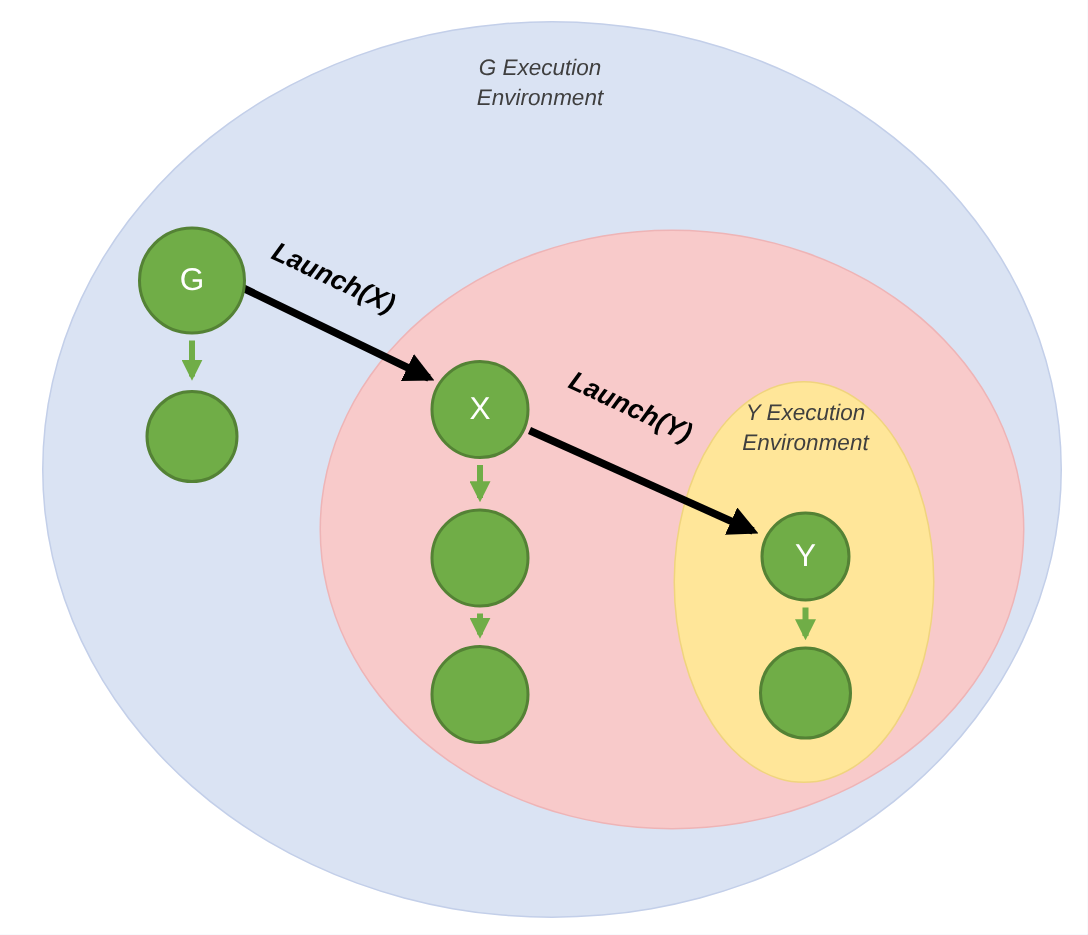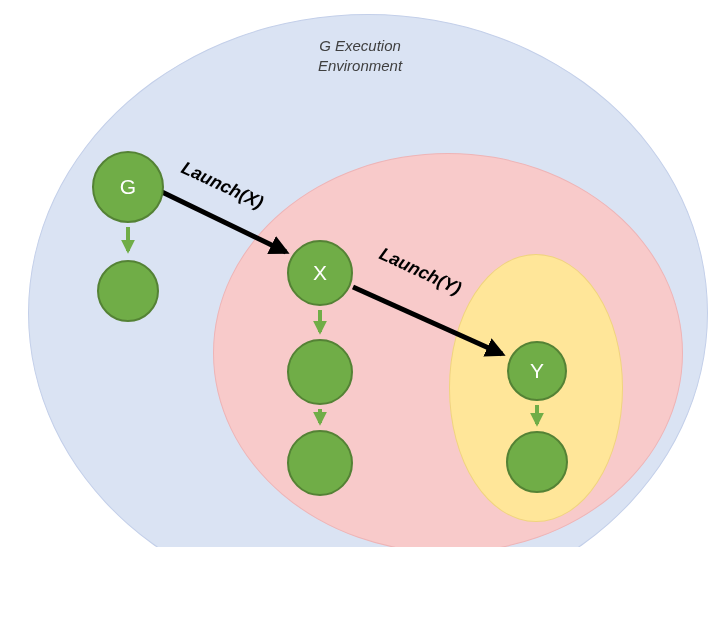--- a/index.html
+++ b/index.html
@@ -4,21 +4,21 @@
 <style>
   html, body {
     margin: 0;
     padding: 0;
     background: #ffffff;
     font-family: "Liberation Sans", sans-serif;
   }
   .canvas {
     position: relative;
     width: 725px;
-    height: 547px;
+    height: 623px;
     background: #ffffff;
     overflow: hidden;
   }
   .env {
     position: absolute;
     border-radius: 50%;
   }
   .env-g {
     left: 28px; top: 14px;
     width: 678px; height: 596px;
@@ -94,20 +94,21 @@
 </head>
 <body>
 
 <div class="canvas">
 
   <div class="env env-g"></div>
   <div class="env env-x"></div>
   <div class="env env-y"></div>
 
   <div class="env-label env-label-g">G Execution Environment</div>
+  <div class="env-label env-label-y">Y Execution Environment</div>
 
   <svg class="arrow-layer" viewBox="0 0 725 623" xmlns="http://www.w3.org/2000/svg">
     <defs>
       <marker id="head-black" viewBox="0 0 10 10" refX="8" refY="5" markerWidth="4" markerHeight="4" orient="auto">
         <path d="M0,0 L10,5 L0,10 z" fill="#000000"></path>
       </marker>
       <marker id="head-green" viewBox="0 0 10 10" refX="8" refY="5" markerWidth="3.5" markerHeight="3.5" orient="auto">
         <path d="M0,0 L10,5 L0,10 z" fill="#70ad47"></path>
       </marker>
     </defs>

